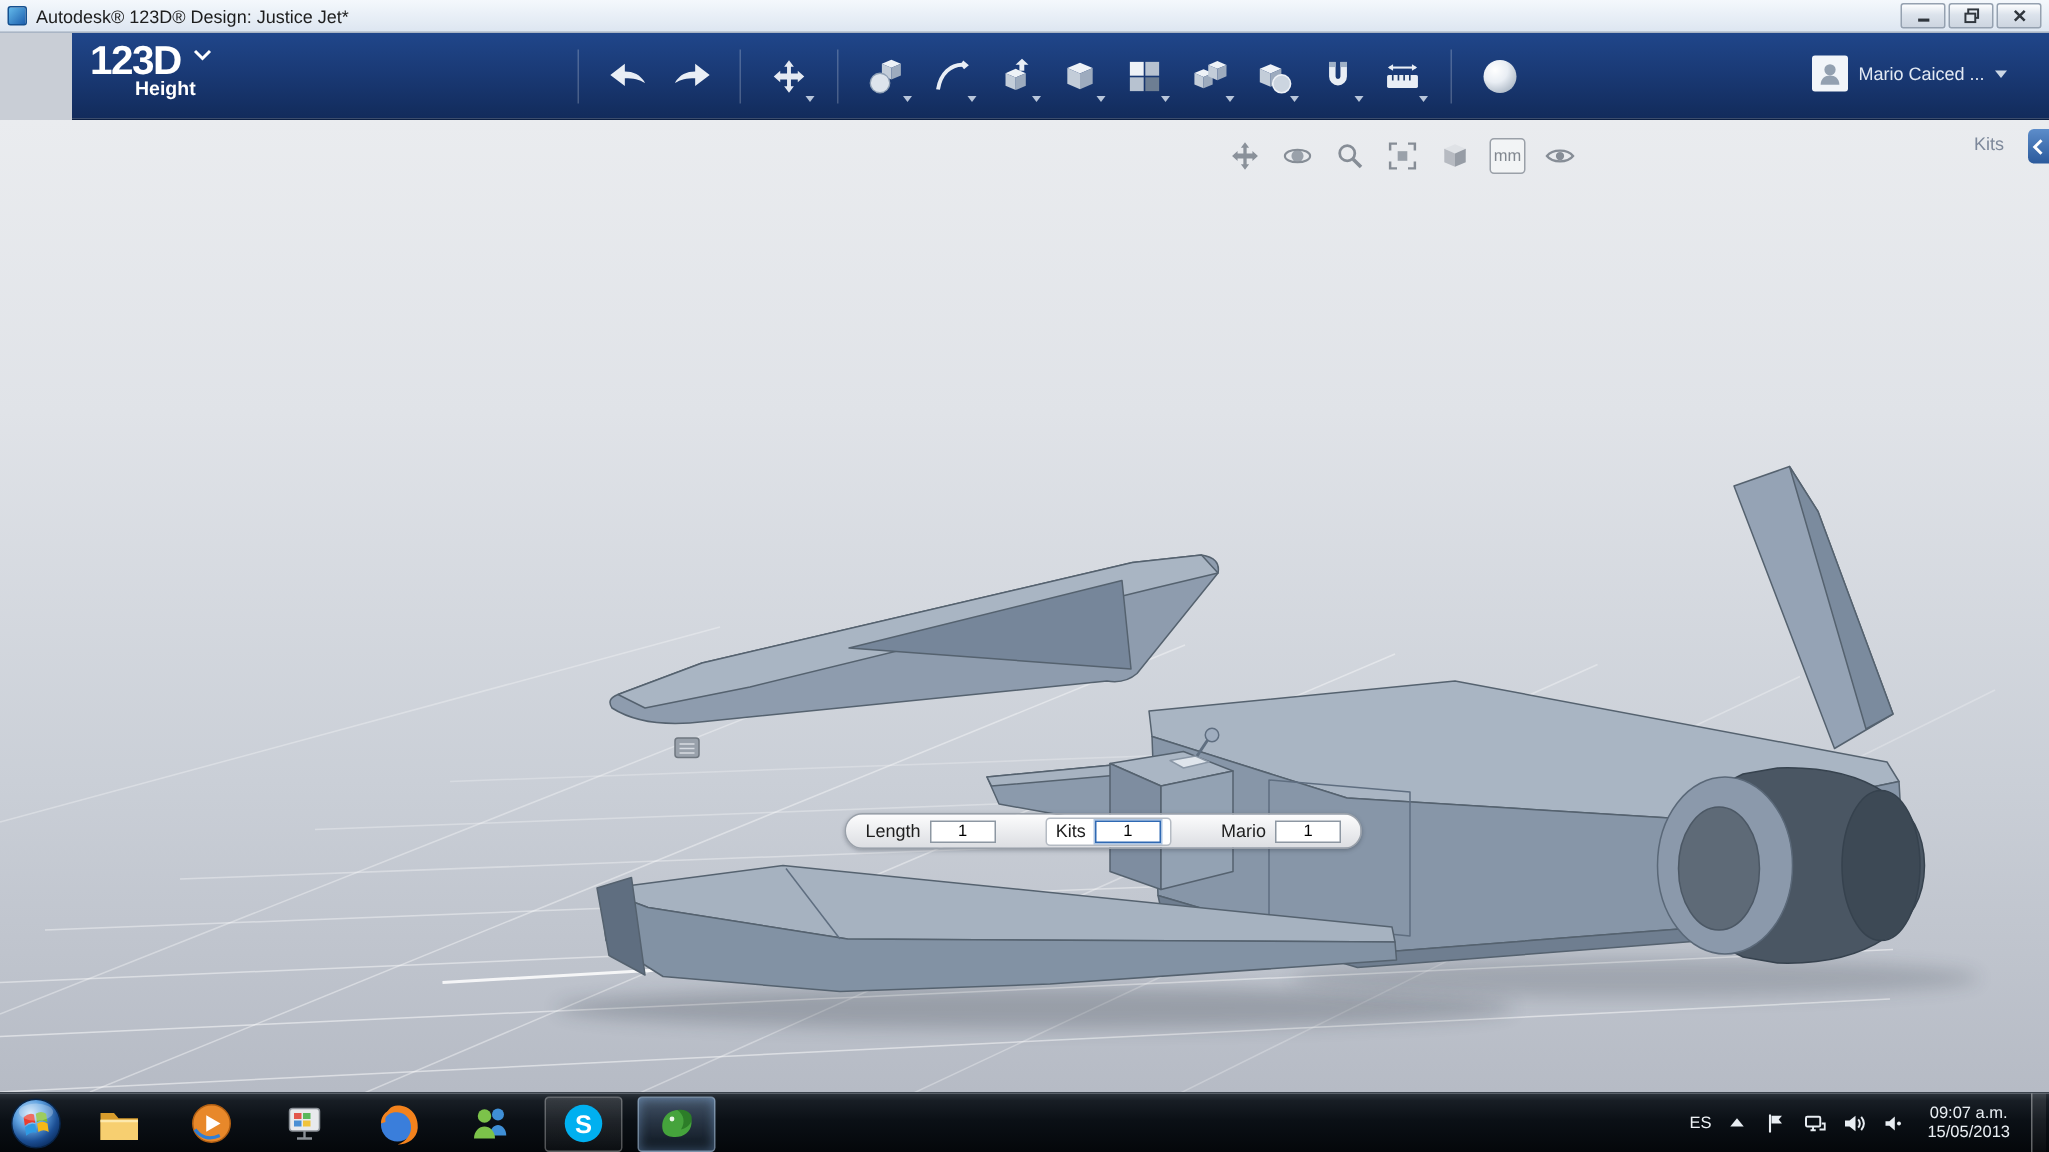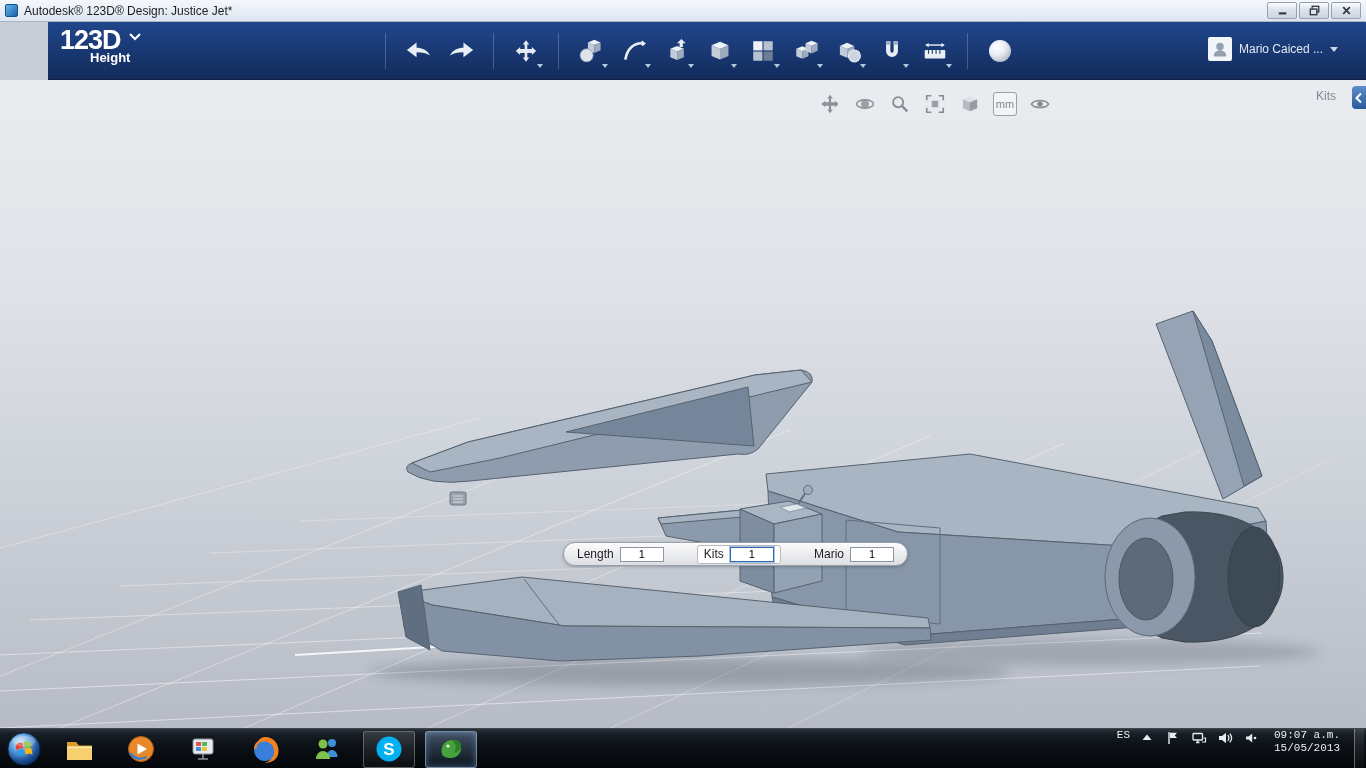--- a/index.html
+++ b/index.html
@@ -77,21 +77,21 @@
     border-top:1px solid #3d454e; display:flex; align-items:center; }
   .start { width:48px; height:40px; background:none; border:none; padding:0;
     display:flex; align-items:center; justify-content:center; cursor:pointer; }
   .tbtn { width:52px; height:37px; margin:1px 5px 0 5px; border:1px solid transparent; border-radius:3px;
     background:none; padding:0; display:flex; align-items:center; justify-content:center; cursor:pointer; }
   .tbtn svg { width:32px; height:32px; }
   .tbtn.running { background:linear-gradient(rgba(255,255,255,.13),rgba(255,255,255,.03));
     border:1px solid rgba(255,255,255,.28); }
   .tbtn.active { background:linear-gradient(rgba(165,205,255,.30),rgba(90,140,200,.10));
     border:1px solid rgba(195,225,255,.5); box-shadow:inset 0 0 7px rgba(150,200,255,.4); }
-  .tray { margin-left:auto; height:100%; display:flex; align-items:flex-start; gap:9px; padding-right:2px;font-family:Liberation Mono, monospace; }
+  .tray { margin-left:auto; height:100%; display:flex; align-items:center; gap:9px; padding-right:2px; }
   .lang { font-size:11px; color:#eef2f6; cursor:pointer; }
   .trayico { background:none; border:none; padding:0; width:17px; height:17px;
     display:flex; align-items:center; justify-content:center; cursor:pointer; }
   .trayico svg { width:16px; height:16px; }
   .clock { font-size:11px; color:#e9eef3; text-align:center; line-height:13px; margin:0 5px; cursor:pointer; }
   .showdesk { width:10px; height:40px; border-left:1px solid rgba(255,255,255,.35);
     background:linear-gradient(rgba(255,255,255,.10),rgba(255,255,255,.02)); cursor:pointer; }
 </style>
 </head>
 <body>

